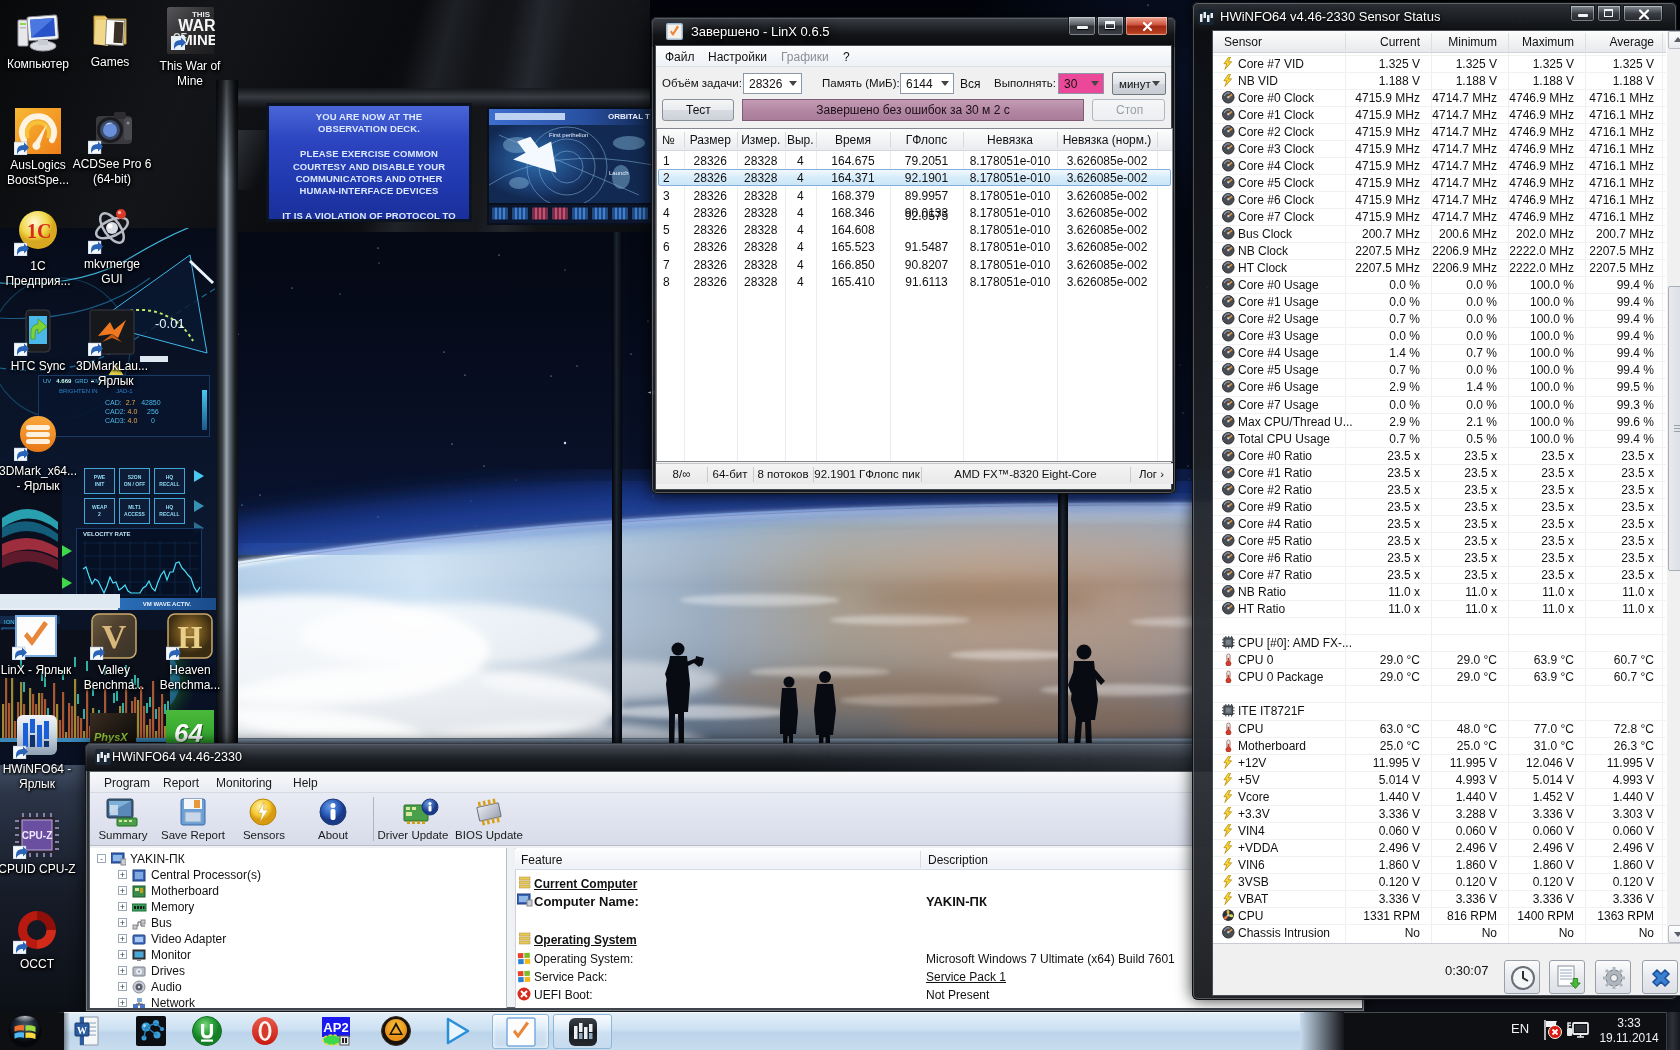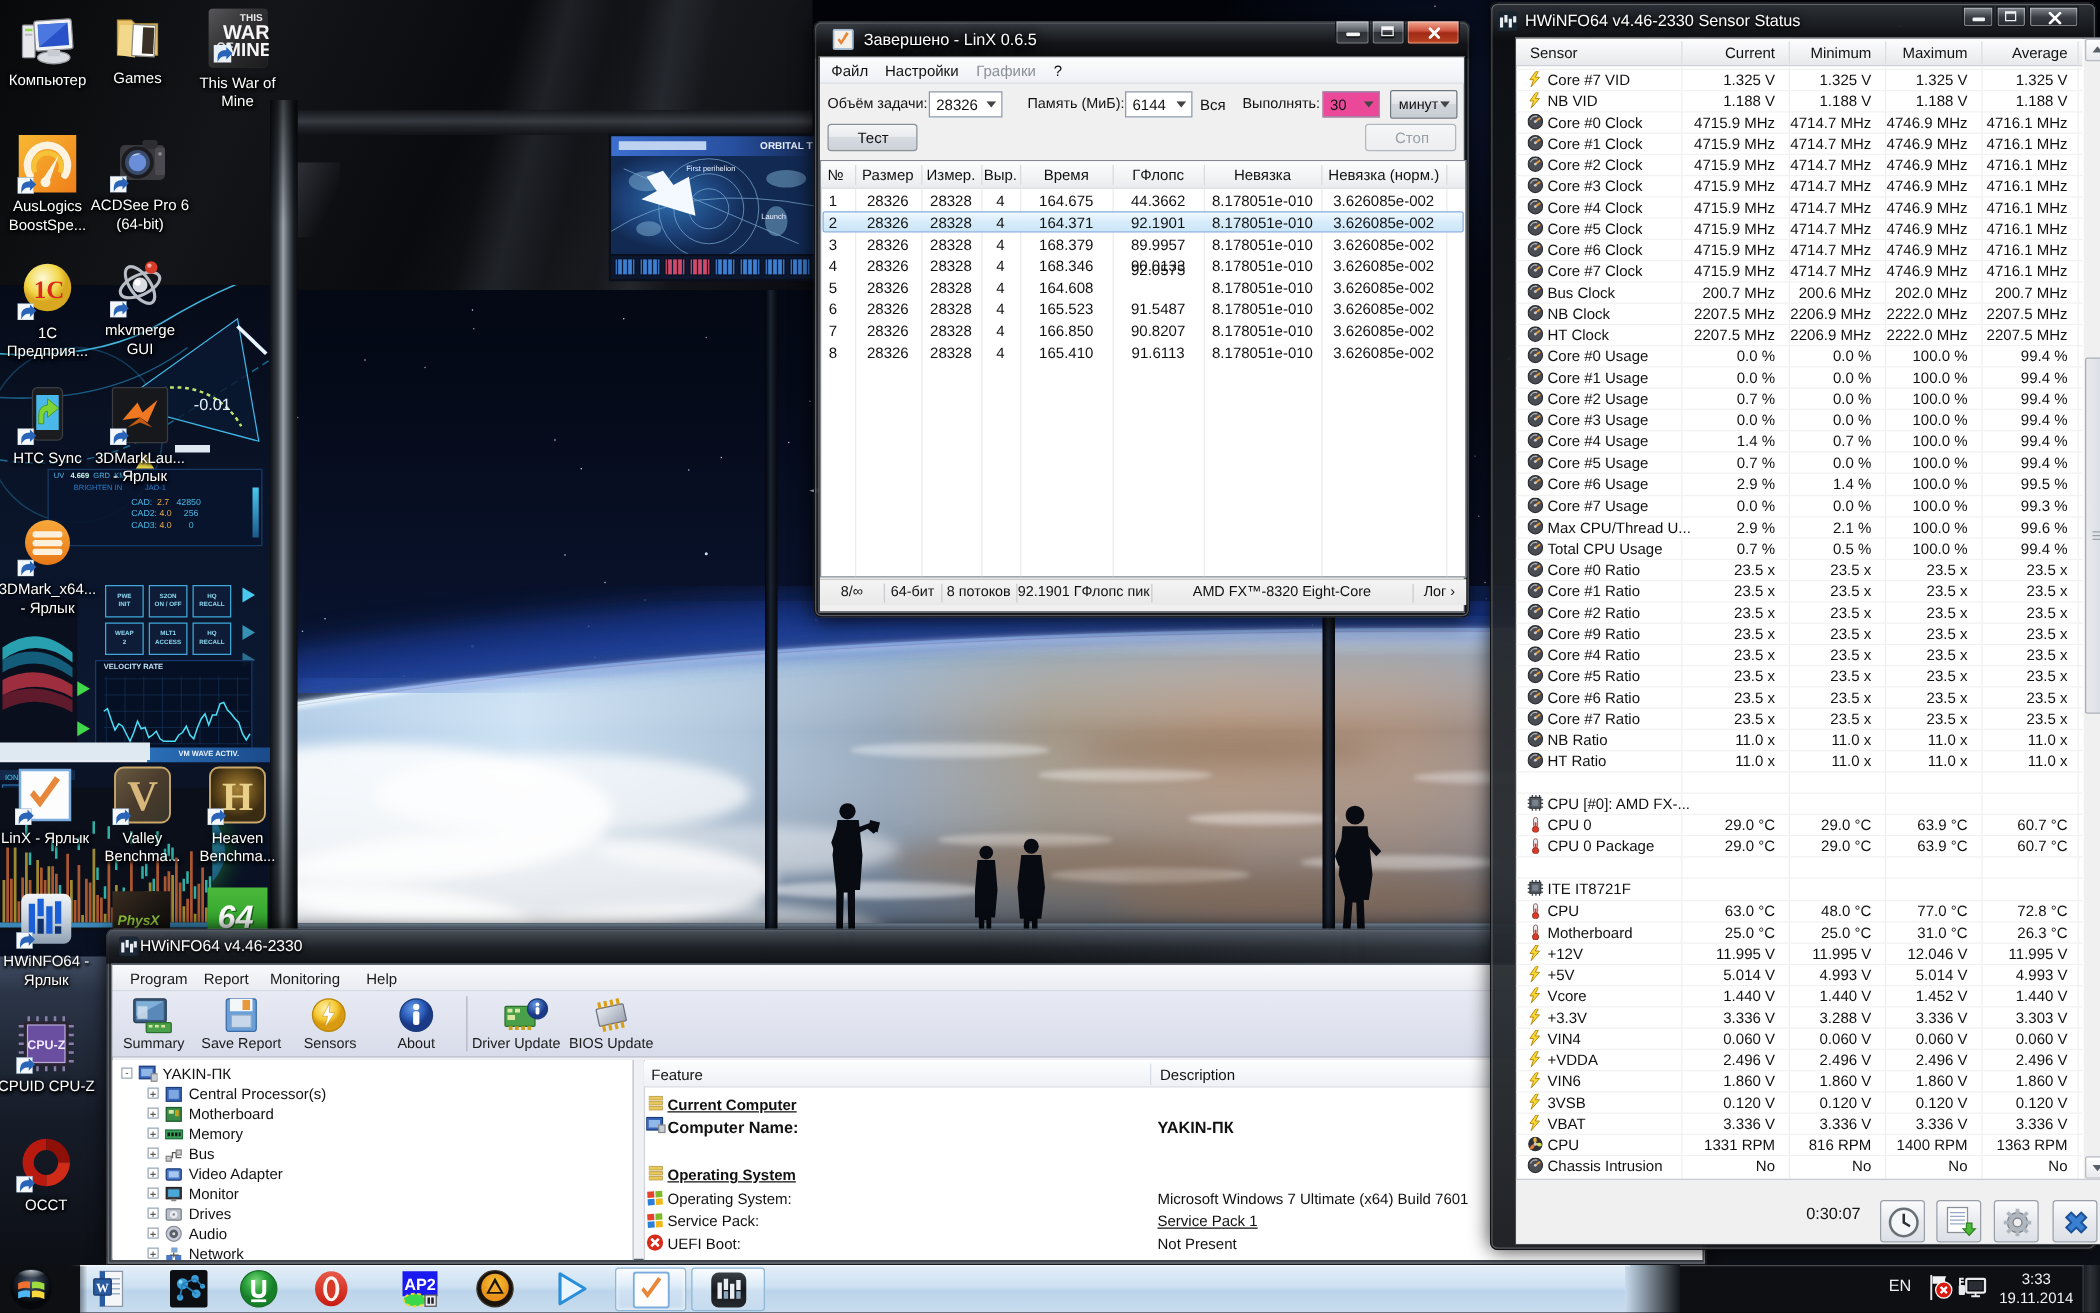--- a/index.html
+++ b/index.html
@@ -278,20 +278,25 @@
  <circle cx="1084" cy="652" r="7.5"></circle>
  <path d="M1074 661 L1094 661 L1098 700 L1095 720 L1091 720 L1093 775 L1087 776 L1085 722 L1082 722 L1078 775 L1072 774 L1076 718 L1071 700 Z"></path>
  <path d="M1093 667 l12 14 -4 4 -11 -13z"></path>
         <path d="M1075 667 l-7 18 3 8 4 -2 -2 -7 5 -14z"></path>
 </g>
 </svg>
     <div class="abs" style="left:0;top:0;width:650px;height:232px;background:linear-gradient(115deg,#08090b 0%,#131518 30%,#0a0b0e 55%,#17191d 75%,#0a0c10 100%);"></div>
     <div class="abs" style="left:230px;top:0;width:420px;height:232px;background:linear-gradient(105deg,rgba(60,65,72,0) 40%,rgba(60,65,72,.35) 47%,rgba(10,11,13,0) 55%),linear-gradient(100deg,rgba(70,75,85,0) 62%,rgba(70,75,85,.3) 68%,rgba(10,11,13,0) 75%);"></div>
     <div class="abs" style="left:238px;top:88px;width:412px;height:20px;background:linear-gradient(180deg,#15171b,#3e4248 45%,#23262b 70%,#101215);opacity:.85;"></div>
     <div class="abs" style="left:238px;top:130px;width:34px;height:60px;background:linear-gradient(115deg,rgba(90,95,105,.4),rgba(20,22,26,0) 70%);"></div>
+    <div class="abs" style="left:266px;top:103px;width:206px;height:119px;background:#0c1322;padding:3px;">
+<div style="width:100%;height:100%;overflow:hidden;background:linear-gradient(180deg,#4a66d8 0%,#2c45c0 30%,#2038ae 70%,#1a2f9a 100%);
+color:#dce8ff;font-weight:bold;font-size:9.5px;line-height:12.4px;text-align:center;padding-top:5px;letter-spacing:.1px;">
+YOU ARE NOW AT THE<br>OBSERVATION DECK.<br><span style="font-size:7px;line-height:7px;">&nbsp;</span><br>PLEASE EXERCISE COMMON<br>COURTESY AND DISABLE YOUR<br>COMMUNICATORS AND OTHER<br>HUMAN-INTERFACE DEVICES<br><span style="font-size:7px;line-height:7px;">&nbsp;</span><br>IT IS A VIOLATION OF PROTOCOL TO</div>
+    </div>
     <div class="abs" style="left:487px;top:107px;width:168px;height:118px;background:#0a0f1c;padding:2px;">
 <div class="abs" style="left:2px;top:2px;width:164px;height:16px;background:linear-gradient(90deg,#3d6fd0,#274f9e 60%,#12264e);">
 <span style="position:absolute;right:3px;top:3px;color:#e8eefc;font-size:8px;font-weight:bold;">ORBITAL T</span>
 <span style="position:absolute;left:6px;top:4px;width:70px;height:7px;background:#bcd2f0;"></span>
       </div>
 <div class="abs" style="left:2px;top:18px;width:164px;height:78px;background:
 radial-gradient(60px 40px at 30% 45%,#2e6fae,#1b3e74 70%,#122a52),radial-gradient(80px 50px at 75% 55%,#2a5ea0,rgba(18,40,80,0) 70%),#16325e;">
 <svg width="164" height="78">
           <g stroke="#7fb0d8" stroke-width="0.7" fill="none" opacity="0.8">
 <circle cx="78" cy="42" r="16"></circle>
@@ -1144,20 +1149,23 @@
       </div>
 <div class="abs" style="left:456px;top:26px;width:54px;height:23px;background:linear-gradient(180deg,#f4f5f6,#e0e3e8 50%,#d2d6dc 50%,#c8cdd4);border:1px solid #707880;border-radius:2px;">
  <span class="abs" style="left:6px;top:5px;font-size:11.5px;">минут</span>
  <svg class="abs" style="right:4px;top:8px" width="9" height="7">
           <path d="M0 0 L8 0 L4 5 Z" fill="#444"></path>
         </svg>
       </div>
       <div class="abs" style="left:6px;top:53px;width:72px;height:22px;background:linear-gradient(180deg,#f5f6f7,#e8eaee 50%,#d8dce2 50%,#ccd1d8);border:1px solid #8a9098;border-radius:3px;">
  <span class="abs" style="left:23px;top:3px;">Тест</span>
       </div>
+<div class="abs" style="left:86px;top:53px;width:342px;height:22px;background:linear-gradient(180deg,#c49cb4,#b488a4 50%,#a87c9a);border:1px solid #7d5a75;">
+ <div style="text-align:center;margin-top:3px;color:#1a1016;">Завершено без ошибок за 30 м 2 с</div>
+      </div>
 <div class="abs" style="left:436px;top:53px;width:73px;height:22px;background:linear-gradient(180deg,#f5f6f7,#eceef1);border:1px solid #b2b8c0;border-radius:3px;">
  <span class="abs" style="left:23px;top:3px;color:#9aa0a8;">Стоп</span>
       </div>
       <div class="abs" style="left:0;top:82px;width:517px;height:334px;background:#fff;border:1px solid #828790;">
         <div class="abs" style="left:0;top:0;width:515px;height:22px;background:linear-gradient(180deg,#fdfdfd,#f2f3f5 60%,#e9ebee);border-bottom:1px solid #d5d8dc;">
           <span class="abs" style="left:5px;top:4px;">№</span>
           <span class="abs" style="left:26.5px;top:3px;width:1px;height:16px;background:#d8dbde;"></span>
           <span class="abs" style="left:26.5px;top:4px;width:53.5px;text-align:center;">Размер</span>
           <span class="abs" style="left:80px;top:3px;width:1px;height:16px;background:#d8dbde;"></span>
           <span class="abs" style="left:80px;top:4px;width:47.5px;text-align:center;">Измер.</span>
@@ -1179,21 +1187,21 @@
         <span class="abs" style="left:159px;top:22px;width:1px;height:310px;background:#ececec;"></span>
         <span class="abs" style="left:233px;top:22px;width:1px;height:310px;background:#ececec;"></span>
         <span class="abs" style="left:306px;top:22px;width:1px;height:310px;background:#ececec;"></span>
         <span class="abs" style="left:400px;top:22px;width:1px;height:310px;background:#ececec;"></span>
         <span class="abs" style="left:500px;top:22px;width:1px;height:310px;background:#ececec;"></span>
         <span class="abs" style="left:6px;top:25.0px;">1</span>
         <span class="abs" style="left:26.5px;top:25.0px;width:53.5px;text-align:center;">28326</span>
         <span class="abs" style="left:80px;top:25.0px;width:47.5px;text-align:center;">28328</span>
         <span class="abs" style="left:127.5px;top:25.0px;width:31.5px;text-align:center;">4</span>
         <span class="abs" style="left:159px;top:25.0px;width:74px;text-align:center;">164.675</span>
-        <span class="abs" style="left:233px;top:25.0px;width:73px;text-align:center;">44.3662</span>
+        <span class="abs" style="left:233px;top:25.0px;width:73px;text-align:center;">79.2051</span>
         <span class="abs" style="left:306px;top:25.0px;width:94px;text-align:center;">8.178051e-010</span>
         <span class="abs" style="left:400px;top:25.0px;width:100px;text-align:center;">3.626085e-002</span>
         <div class="abs" style="left:1px;top:40.2px;width:513px;height:17.2px;background:linear-gradient(180deg,#f2f9fe,#d7ecfa 50%,#cbe6f7);border:1px solid #84aede;border-radius:2px;"></div>
         <span class="abs" style="left:6px;top:42.2px;">2</span>
         <span class="abs" style="left:26.5px;top:42.2px;width:53.5px;text-align:center;">28326</span>
         <span class="abs" style="left:80px;top:42.2px;width:47.5px;text-align:center;">28328</span>
         <span class="abs" style="left:127.5px;top:42.2px;width:31.5px;text-align:center;">4</span>
         <span class="abs" style="left:159px;top:42.2px;width:74px;text-align:center;">164.371</span>
         <span class="abs" style="left:233px;top:42.2px;width:73px;text-align:center;">92.1901</span>
         <span class="abs" style="left:306px;top:42.2px;width:94px;text-align:center;">8.178051e-010</span>

